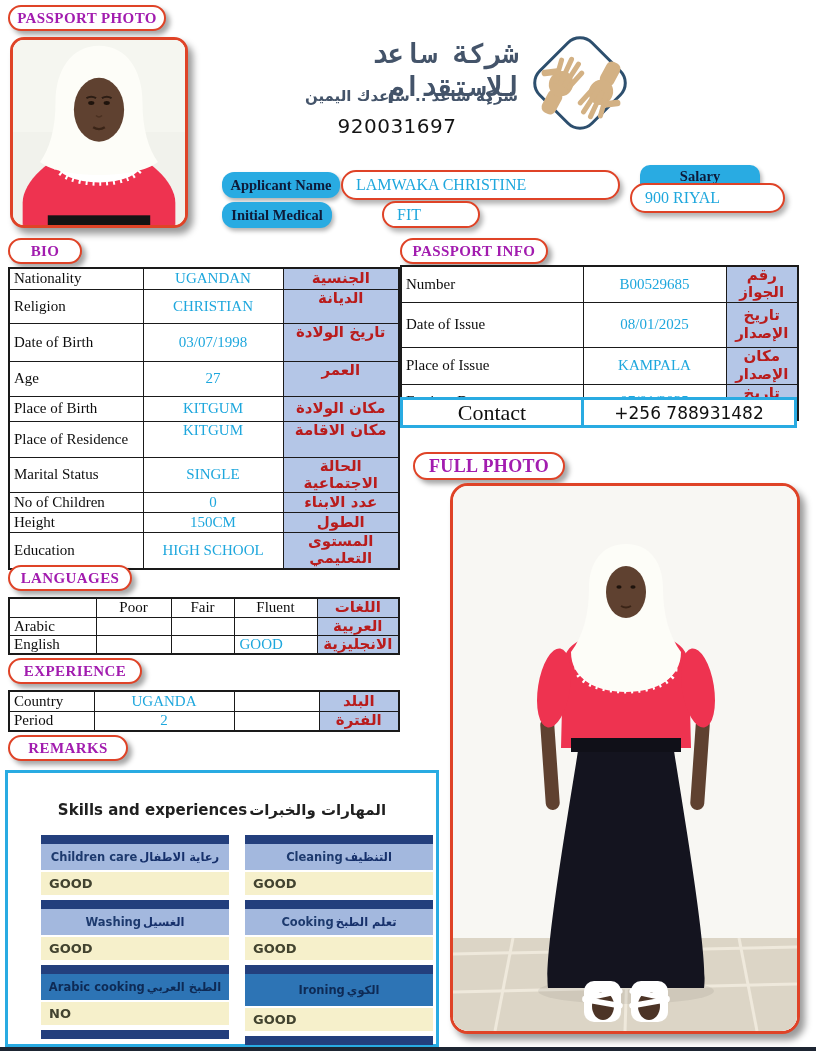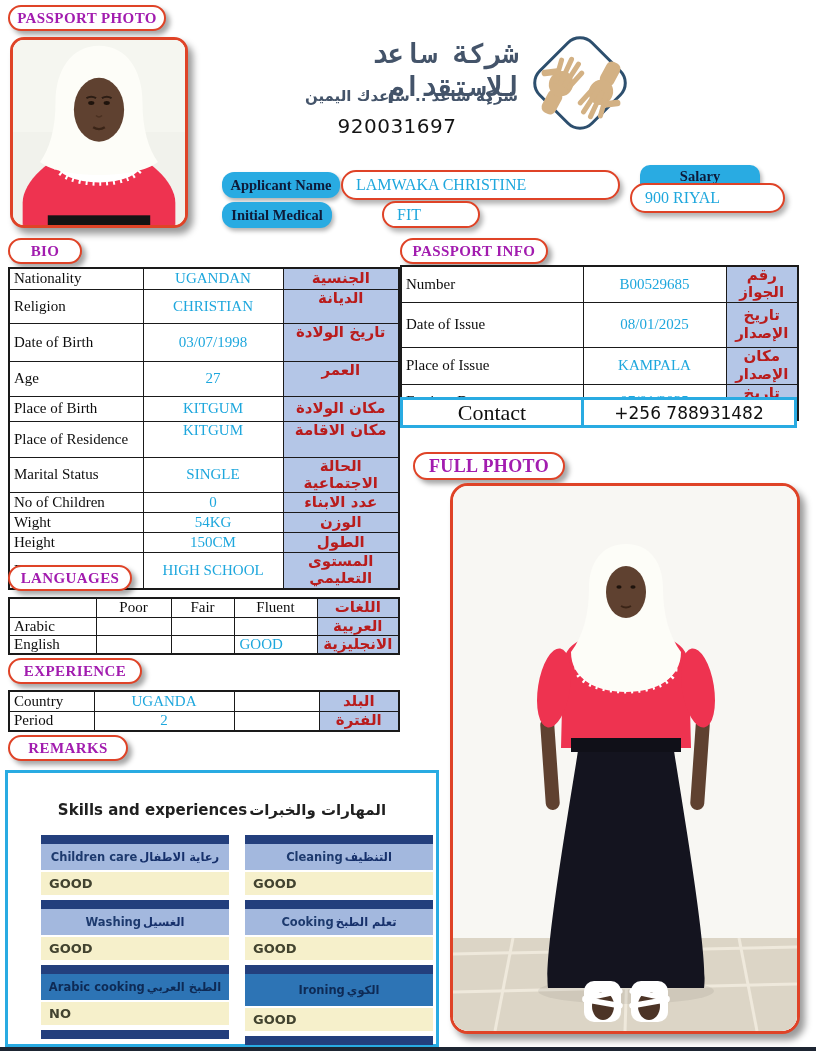--- a/index.html
+++ b/index.html
@@ -207,25 +207,20 @@
       <td class="lbl">Marital Status</td>
       <td class="val">SINGLE</td>
       <td class="ar">الحالة الاجتماعية</td>
     </tr>
     <tr style="height:20px">
       <td class="lbl">No of Children</td>
       <td class="val">0</td>
       <td class="ar">عدد الابناء</td>
     </tr>
     <tr style="height:20px">
-      <td class="lbl">Wight</td>
-      <td class="val">54KG</td>
-      <td class="ar">الوزن</td>
-    </tr>
-    <tr style="height:20px">
       <td class="lbl">Height</td>
       <td class="val">150CM</td>
       <td class="ar">الطول</td>
     </tr>
     <tr style="height:22px">
       <td class="lbl">Education</td>
       <td class="val">HIGH SCHOOL</td>
       <td class="ar">المستوى التعليمي</td>
     </tr>
   </tbody>

